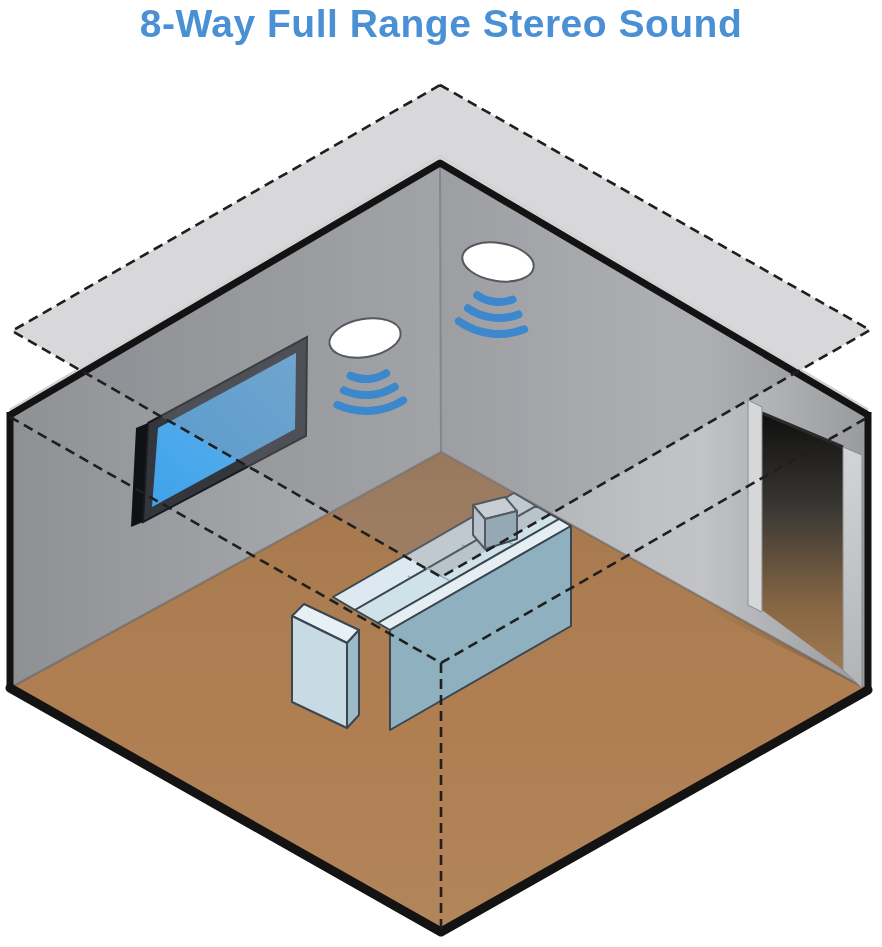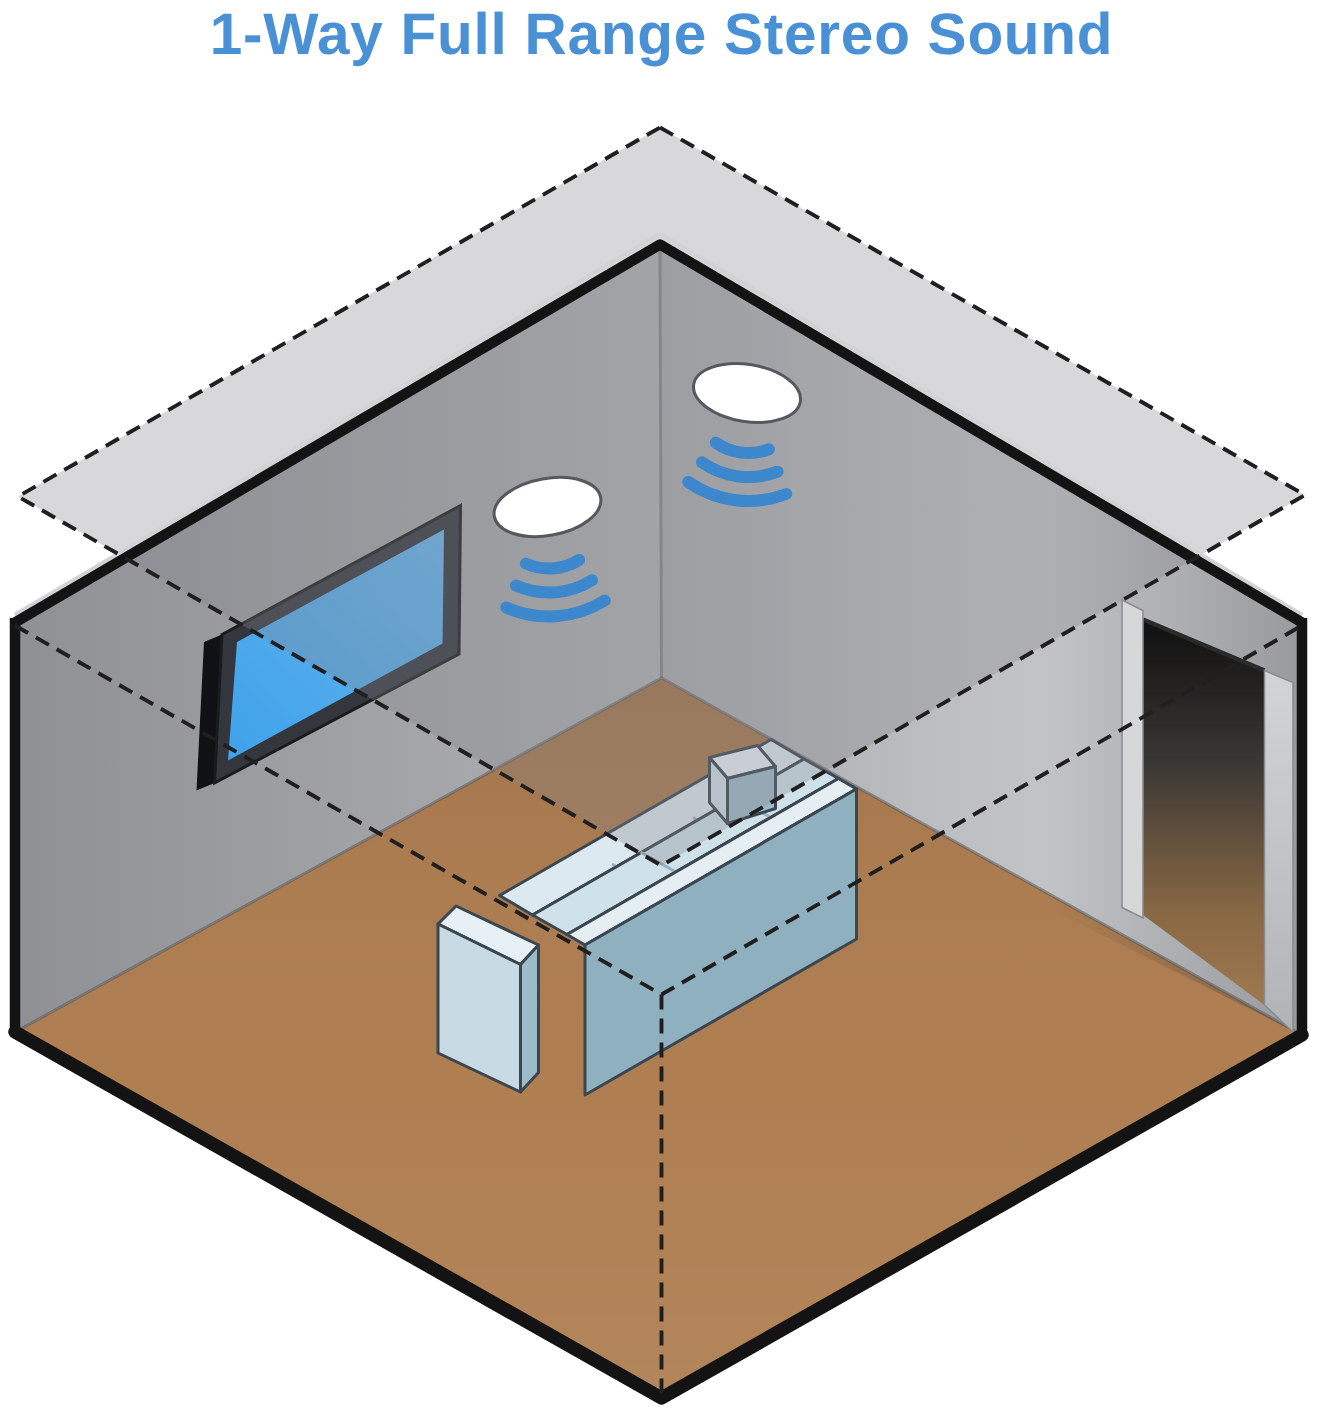--- a/index.html
+++ b/index.html
@@ -8,21 +8,21 @@
   .stage{position:absolute;left:0;top:0;width:882px;height:947px;}
   .title{position:absolute;left:0;top:2px;width:882px;text-align:center;
          font-size:39px;font-weight:bold;letter-spacing:0.5px;}
   svg{position:absolute;left:0;top:0;}
 </style>
 </head>
 <body>
 
 <div class="stage">
 
-  <div class="title" style="color: rgb(74, 144, 212);">1-Way Full Range Stereo Sound</div>
+  <div class="title" style="color: rgb(74, 144, 212);">8-Way Full Range Stereo Sound</div>
 
   <svg width="882" height="947" viewBox="0 0 882 947">
     <defs>
       <linearGradient id="wallL" x1="10" y1="0" x2="441" y2="0" gradientUnits="userSpaceOnUse">
         <stop offset="0" stop-color="#8e9094"></stop>
         <stop offset="0.75" stop-color="#a7a9ac"></stop>
         <stop offset="1" stop-color="#b0b2b5"></stop>
       </linearGradient>
       <linearGradient id="wallR" x1="441" y1="0" x2="868" y2="0" gradientUnits="userSpaceOnUse">
         <stop offset="0" stop-color="#a8aaad"></stop>

